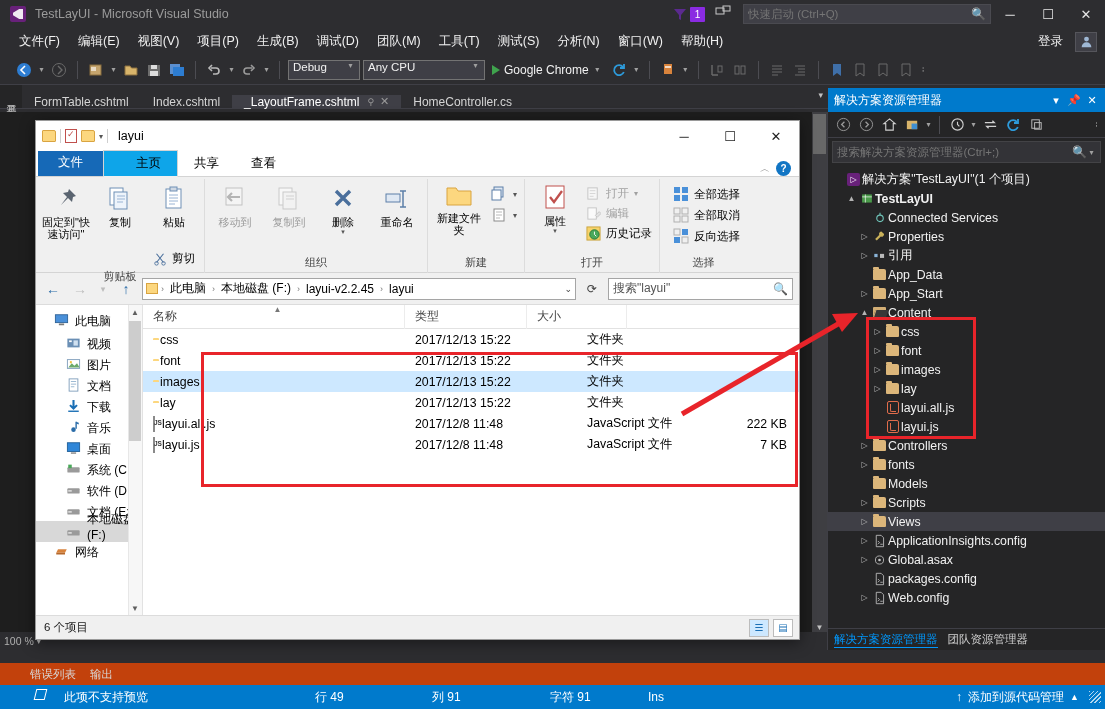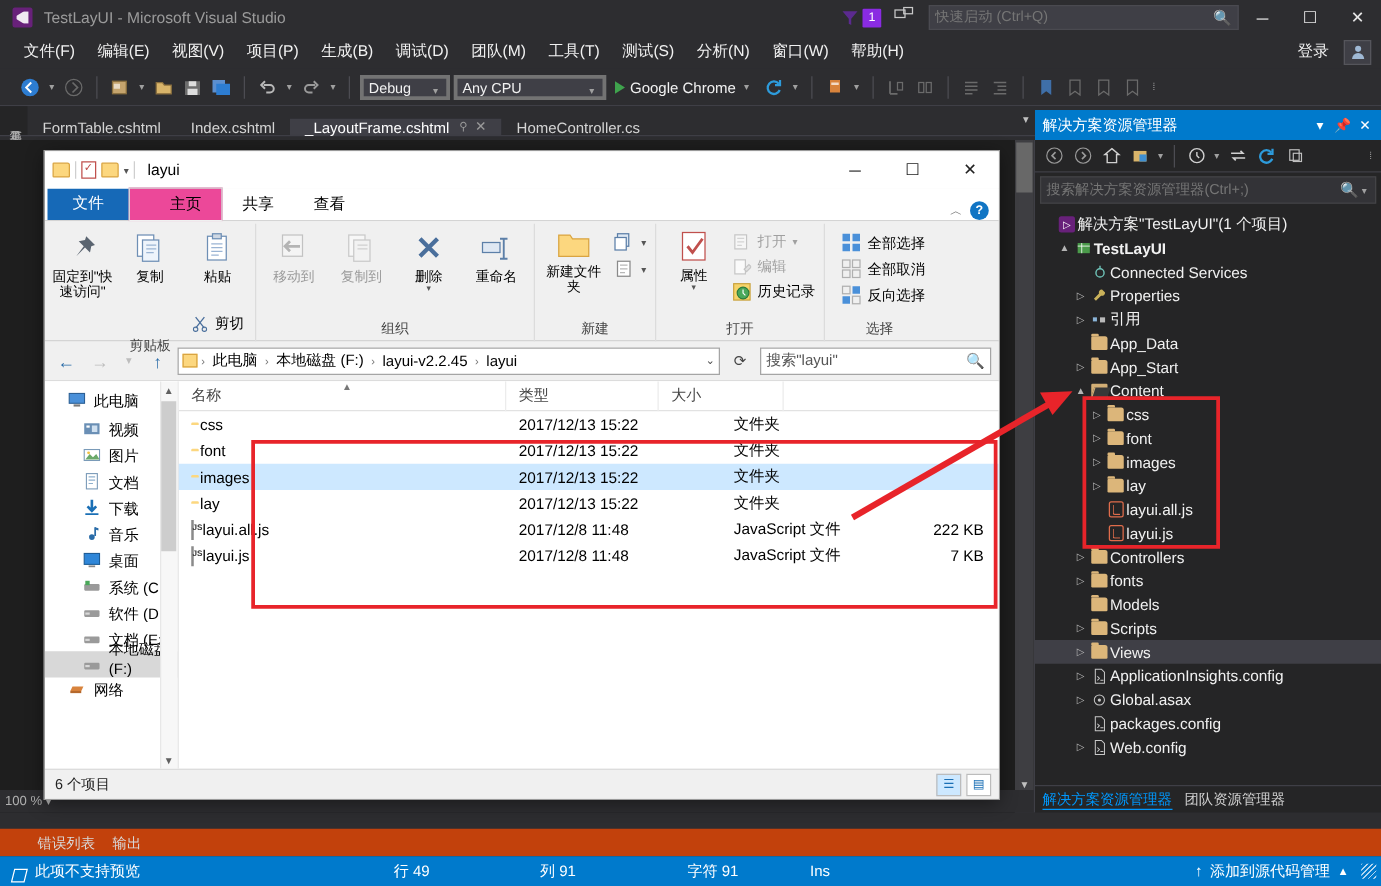--- a/index.html
+++ b/index.html
@@ -36,22 +36,22 @@
   .signin { color:#f1f1f1; font-size:12.5px; padding:0 12px; }
   .acct-icon { width:22px; height:20px; border:1px solid #55555b; display:flex; align-items:center;
                justify-content:center; margin-right:8px; background:#3f3f46; }
 
   .vs-toolbar { height:30px; background:#2d2d30; display:flex; align-items:center;
                 padding-left:14px; gap:3px; border-bottom:1px solid #3f3f46; }
   .tb-sep { width:1px; height:18px; background:#4c4c52; margin:0 5px; }
   .tb-ico { width:20px; height:20px; display:flex; align-items:center; justify-content:center;
             color:#c5c5c5; font-size:13px; }
   .tb-caret { font-size:8px; color:#a0a0a0; width:9px; text-align:center; }
-  .combo { height:20px; background:#3f3f46; border:3px solid #737373; color:#f1f1f1;
-           font-size:11.5px; display:flex; align-items:flex-end; padding:0 4px; }
+  .combo { height:20px; background:#3f3f46; border:1px solid #737373; color:#f1f1f1;
+           font-size:11.5px; display:flex; align-items:flex-start; padding:0 4px; }
   .combo .cv { flex:1; }
   .run-btn { display:flex; align-items:center; gap:4px; color:#f1f1f1; font-size:12px; padding:0 4px; }
   .play { width:0;height:0;border-left:8px solid #3fa34d;border-top:5px solid transparent;border-bottom:5px solid transparent; }
 
   .vs-tabrow { height:24px; background:#2d2d30; display:flex; align-items:stretch; position:relative;
                border-bottom:1px solid #3f3f46; }
   .tb-sidetab { width:22px; background:#252526; display:flex; align-items:center; justify-content:center;
                 writing-mode:vertical-rl; font-size:10px; color:#b4b4b4; }
   .doctab { display:flex; align-items:center; padding:0 12px; font-size:12px; color:#d4d4d4;margin-top:10px; }
   .doctab.active { background:#3f3f46; color:#fff; }
@@ -99,21 +99,21 @@
   .se-tabs { height:22px; display:flex; align-items:center; gap:10px; padding:0 6px;
              border-top:1px solid #3f3f46; font-size:11.5px; }
   .se-tabs .a { color:#0097fb; border-bottom:1px solid #0097fb; }
   .se-tabs .b { color:#d0d0d0; }
 
   
   .vs-bottom-tabs { position:absolute; left:0; bottom:24px; right:0; height:22px; background:#c2410c;
                     display:flex; align-items:center; gap:14px; padding-left:30px; font-size:11.5px; color:#d8d8d8; }
   .vs-status { position:absolute; left:0; right:0; bottom:0; height:24px; background:#007acc;
                display:flex; align-items:center; color:#fff; font-size:12px; }
-  .vs-status .ready { display:flex; align-items:flex-end; gap:7px; padding-left:10px; }
+  .vs-status .ready { display:flex; align-items:flex-start; gap:18px; padding-left:10px;margin-left:25px; }
   .no-prev-ico{ width:11px;height:11px;border:1.4px solid #fff;transform:skewX(-14deg); }
   .st-ln{ position:absolute; left:315px; } .st-col{ position:absolute; left:432px; }
   .st-ch{ position:absolute; left:550px; } .st-ins{ position:absolute; left:648px; }
   .st-right{ position:absolute; right:26px; display:flex; align-items:center; gap:6px; }
   .st-grip{ position:absolute; right:4px; width:12px; height:12px; opacity:.7;
             background:repeating-linear-gradient(135deg,#fff 0 1px,transparent 1px 3px); }
 
   
   #explorer { position:absolute; left:35px; top:120px; width:765px; height:520px;
               background:#f0f0f0; border:1px solid #9a9a9a; box-shadow:0 3px 14px rgba(0,0,0,.45);
@@ -126,21 +126,21 @@
   .qat .vline { width:1px; height:14px; background:#cfcfcf; }
   .qat .caret { font-size:8px; color:#555; }
   .ex-title .name { margin-left:10px; font-size:12.5px; color:#000; }
   .ex-winbtns { position:absolute; right:0; top:0; display:flex; }
   .ex-winbtn { width:46px; height:30px; display:flex; align-items:center; justify-content:center; font-size:13px; color:#222; }
 
   .ex-ribtabs { height:26px; background:#fff; display:flex; align-items:flex-end; padding-left:2px;
                 border-bottom:1px solid #d4d4d4; }
   .rtab { padding:4px 16px; font-size:12.5px; color:#000; }
   .rtab.file { background:#1669b7; color:#fff; padding:5px 20px; }
-  .rtab.active { background:#ec4899; border:1px solid #d4d4d4; border-bottom:1px solid #f0f0f0;
+  .rtab.active { background:#0ea5e9; border:1px solid #d4d4d4; border-bottom:1px solid #f0f0f0;
                  position:relative; top:1px;padding-left:32px; }
   .ribtabs-right { margin-left:auto; display:flex; align-items:center; gap:6px; padding-right:8px; }
   .help-ico { width:15px;height:15px;border-radius:50%;background:#1175c4;color:#fff;font-size:10px;
               display:flex;align-items:center;justify-content:center; font-weight:bold;}
 
   .ribbon { height:96px; background:#f0f0f0; border-bottom:1px solid #d4d4d4; display:flex;
             position:relative; padding-top:2px; }
   .rgroup { display:flex; flex-direction:column; justify-content:space-between; padding:0 4px;
             border-right:1px solid #dcdcdc; height:94px; }
   .rgroup-body { display:flex; align-items:flex-start; gap:2px; padding-top:3px; flex:1; }

